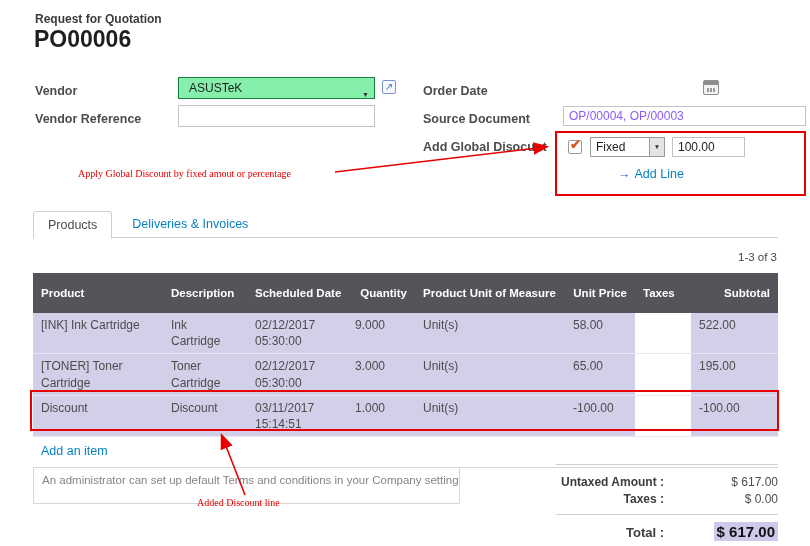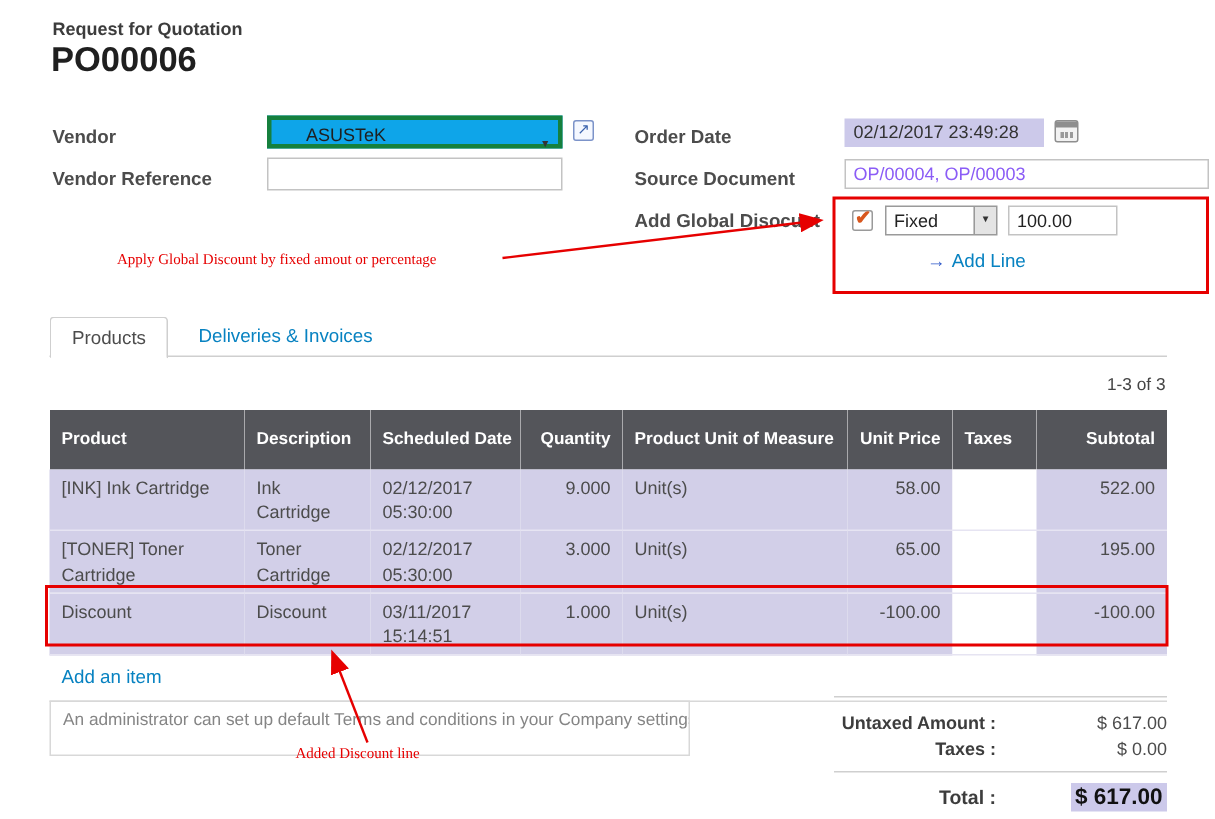--- a/index.html
+++ b/index.html
@@ -15,21 +15,21 @@
   .page{position:relative;width:810px;height:546px;background:#fff;border-radius:30px;}
 
   .abs{position:absolute;}
 
   .doc-type{left:35px;top:12px;font-size:12px;font-weight:bold;color:#3c3c3c;}
   .doc-number{left:34px;top:26px;font-size:23px;font-weight:bold;color:#1f1f1f;}
 
   .lbl{position:absolute;font-size:12.5px;font-weight:bold;color:#4c4c4c;white-space:nowrap;}
 
   .field{position:absolute;font-size:12px;color:#1f1f1f;}
-  .select-field{border:3px solid #15803d;background:#0ea5e9;height:22px;line-height:20px;padding:0 18px 0 23px;}
+  .select-field{border:1px solid #15803d;background:#86efac;height:22px;line-height:20px;padding:0 18px 0 10px;}
   .select-field .caret{position:absolute;right:5px;top:7px;font-size:7px;color:#333;}
   .ext-link{position:absolute;width:14px;height:14px;border:1px solid #7c93c9;border-radius:2px;color:#3a62ad;
             font-size:10px;line-height:12px;text-align:center;background:#f5f8ff;}
   .text-input{border:1px solid #c3c3c3;background:#fff;height:20px;line-height:18px;padding:0 5px;font-size:12px;color:#8b5cf6;font-family:"Liberation Sans",sans-serif;}
   .hl-field{background:var(--highlight);height:19px;line-height:19px;padding:0 6px;color:#333;}
 
   .cal-icon{position:absolute;width:16px;height:15px;border:1px solid #8e8e8e;border-radius:2px;background:#f2f2f2;}
   .cal-icon::before{content:"";position:absolute;left:0;right:0;top:0;height:4px;background:#8e8e8e;}
   .cal-icon::after{content:"";position:absolute;left:3px;top:7px;width:9px;height:4px;
        background:linear-gradient(to right,#9a9a9a 2px,transparent 2px,transparent 3px,#9a9a9a 3px,#9a9a9a 5px,transparent 5px,transparent 6px,#9a9a9a 6px,#9a9a9a 8px,transparent 8px);}
@@ -52,21 +52,21 @@
   .tab.inactive{color:var(--link);margin-left:6px;}
 
   .pager{position:absolute;top:251px;right:33px;font-size:11.5px;color:#444;}
 
   .table-wrap{position:absolute;left:33px;top:273px;width:745px;}
   table{border-collapse:collapse;table-layout:fixed;width:745px;font-size:12px;}
   th{background:var(--header-bg);color:#fff;font-weight:bold;text-align:left;padding:0 8px;height:40px;
      font-size:11.5px;white-space:nowrap;overflow:hidden;cursor:pointer;}
   th.num{text-align:right;}
   td{background:var(--row-bg);color:#4c4c4c;padding:4px 8px;vertical-align:top;border-bottom:1px solid #e6e4f2;line-height:1.35;}
-  td.num{text-align:right;}
+  td.num{}
   td.taxes{background:#fff;}
   tr.r1 td,tr.r2 td{height:40px;}
   tr.r3 td{height:36px;}
   .add-item{padding:7px 8px 9px 8px;border-bottom:1px solid #d8d8d8;font-size:12.5px;}
   .add-item a{color:var(--link);text-decoration:none;cursor:pointer;}
 
   .terms-box{position:absolute;left:33px;top:467px;width:427px;height:37px;border:1px solid #d8d8d8;
              padding:6px 8px;font-size:11.5px;color:#858585;white-space:nowrap;overflow:hidden;cursor:text;}
 
   .totals{position:absolute;left:556px;top:464px;width:222px;border-top:1px solid #cfcfcf;padding-top:7px;font-size:12px;}
@@ -94,21 +94,20 @@
   <div class="field select-field" style="left:178px;top:77px;width:197px">
     <span>ASUSTeK</span>
     <span class="caret">▼</span>
   </div>
   <span class="ext-link" style="left:382px;top:80px">↗</span>
 
   <span class="lbl" style="left:35px;top:112px">Vendor Reference</span>
   <input class="field text-input" style="left: 178px; top: 105px; width: 197px; height: 22px;" value="">
 
   <span class="lbl" style="left:423px;top:84px">Order Date</span>
-  <div class="field hl-field" style="left:563px;top:79px;width:133px">02/12/2017 23:49:28</div>
   <span class="cal-icon" style="left:703px;top:80px"></span>
 
   <span class="lbl" style="left:423px;top:112px">Source Document</span>
   <div class="field text-input" style="left:563px;top:106px;width:243px">OP/00004, OP/00003</div>
 
   <span class="lbl" style="left:423px;top:140px">Add Global Disocunt</span>
   <span class="checkbox" style="left:568px;top:140px">
     <span class="check">✔</span>
   </span>
   <div class="mini-select" style="left:590px;top:137px;width:75px">

